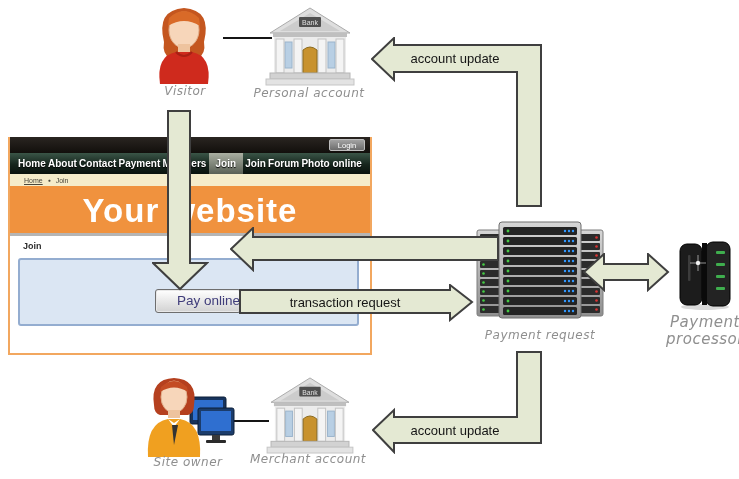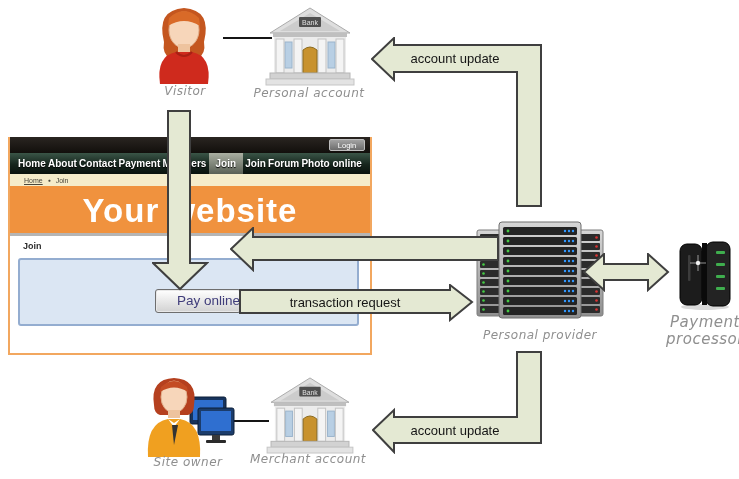--- a/index.html
+++ b/index.html
@@ -234,21 +234,21 @@
         <circle cx="94" cy="71" r="1.2"></circle>
         <circle cx="98" cy="71" r="1.2"></circle>
       <circle cx="90" cy="81" r="1.2"></circle>
         <circle cx="94" cy="81" r="1.2"></circle>
         <circle cx="98" cy="81" r="1.2"></circle>
       <circle cx="90" cy="91" r="1.2"></circle>
         <circle cx="94" cy="91" r="1.2"></circle>
         <circle cx="98" cy="91" r="1.2"></circle>
     </g>
   </svg>
-  <div class="node-label" style="left:470px;top:328px;width:140px;">Personal provider</div>
+  <div class="node-label" style="left:470px;top:328px;width:140px;">Payment request</div>
 
   <svg class="icon-svg" style="left:676px;top:241px;" width="58" height="70" viewBox="0 0 58 70">
     <ellipse cx="29" cy="66" rx="24" ry="3" fill="#d9d9d9"></ellipse>
     <rect x="4" y="3" width="22" height="61" rx="7" fill="#1c1c1c" stroke="#000"></rect>
     <rect x="30" y="1" width="24" height="64" rx="7" fill="#232323" stroke="#000"></rect>
     <rect x="26" y="2" width="5" height="62" fill="#0a0a0a"></rect>
     <rect x="12" y="14" width="2.5" height="26" rx="1" fill="#3c3c3c"></rect>
     <g fill="#3fae4e">
       <rect x="40" y="10" width="9" height="3" rx="1"></rect>
       <rect x="40" y="22" width="9" height="3" rx="1"></rect>

